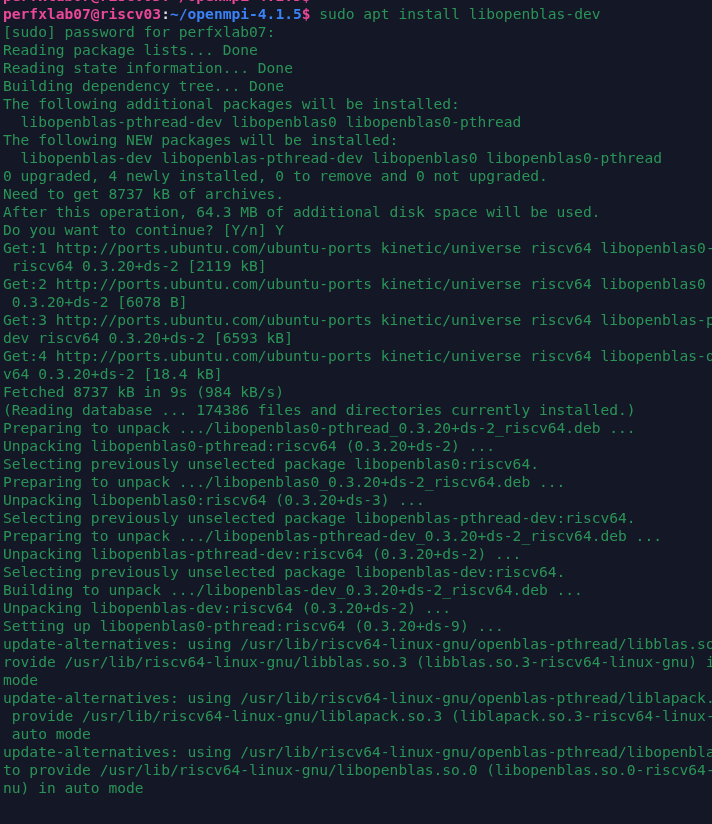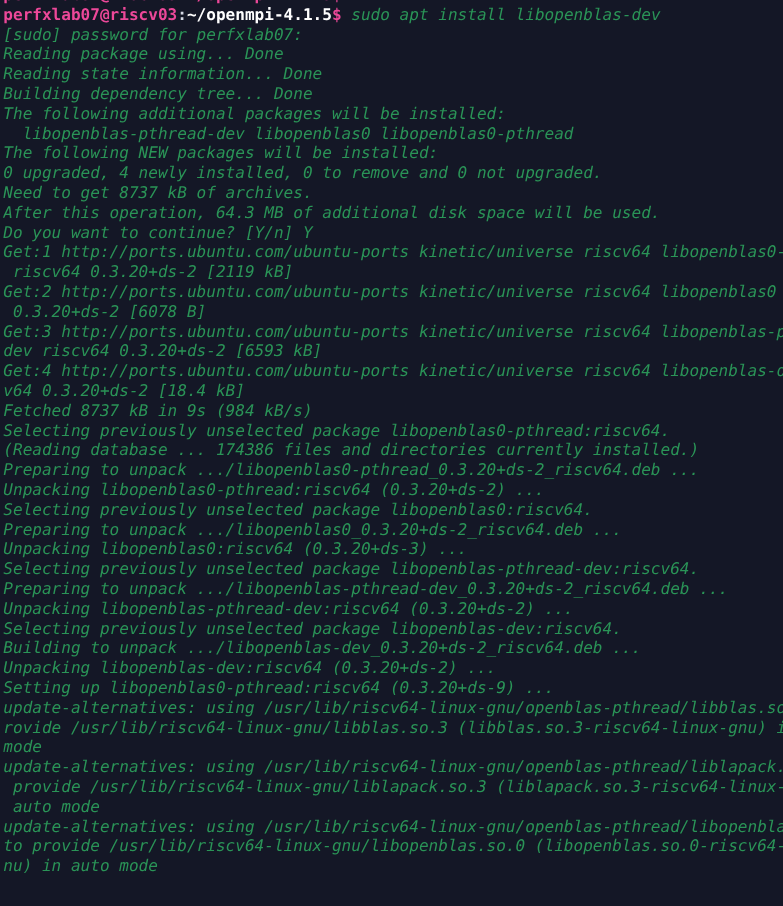--- a/index.html
+++ b/index.html
@@ -32,57 +32,57 @@
   .line {
     font-size: 14.6px;
     line-height: 18px;
     height: 18px;
     white-space: pre;
     color: #2a9457;
     letter-spacing: 0px;
     overflow: hidden;
   }
   .seg { white-space: pre; }
-  .c-green      { color: #2a9457; font-style: italic; }
+  .c-green      { color: #2a9457; }
   .c-green-b    { color: #ec4899; font-weight: bold; }
-  .c-blue-b     { color: #ffffff; font-weight: bold; }
+  .c-blue-b     { color: #3b82f6; font-weight: bold; }
   .c-white-b    { color: #d4d8e4; font-weight: bold; }
 </style>
 </head>
 <body>
 
 <div id="terminal">
   <div id="screen">
 
     <div class="line"><span class="seg c-green-b">perfxlab07@riscv03:~/openmpi-4.1.5$</span></div>
 
     <div class="line"><span class="seg c-green-b">perfxlab07@riscv03</span><span class="seg c-white-b">:</span><span class="seg c-blue-b">~/openmpi-4.1.5</span><span class="seg c-green-b">$</span><span class="seg c-green"> sudo apt install libopenblas-dev</span></div>
 
     <div id="output">
         <div class="line"><span class="seg c-green">[sudo] password for perfxlab07:</span></div>
-        <div class="line"><span class="seg c-green">Reading package using... Done</span></div>
+        <div class="line"><span class="seg c-green">Reading package lists... Done</span></div>
         <div class="line"><span class="seg c-green">Reading state information... Done</span></div>
         <div class="line"><span class="seg c-green">Building dependency tree... Done</span></div>
         <div class="line"><span class="seg c-green">The following additional packages will be installed:</span></div>
         <div class="line"><span class="seg c-green">  libopenblas-pthread-dev libopenblas0 libopenblas0-pthread</span></div>
         <div class="line"><span class="seg c-green">The following NEW packages will be installed:</span></div>
+        <div class="line"><span class="seg c-green">  libopenblas-dev libopenblas-pthread-dev libopenblas0 libopenblas0-pthread</span></div>
         <div class="line"><span class="seg c-green">0 upgraded, 4 newly installed, 0 to remove and 0 not upgraded.</span></div>
         <div class="line"><span class="seg c-green">Need to get 8737 kB of archives.</span></div>
         <div class="line"><span class="seg c-green">After this operation, 64.3 MB of additional disk space will be used.</span></div>
         <div class="line"><span class="seg c-green">Do you want to continue? [Y/n] Y</span></div>
         <div class="line"><span class="seg c-green">Get:1 http://ports.ubuntu.com/ubuntu-ports kinetic/universe riscv64 libopenblas0-pthread</span></div>
         <div class="line"><span class="seg c-green"> riscv64 0.3.20+ds-2 [2119 kB]</span></div>
         <div class="line"><span class="seg c-green">Get:2 http://ports.ubuntu.com/ubuntu-ports kinetic/universe riscv64 libopenblas0 riscv64</span></div>
         <div class="line"><span class="seg c-green"> 0.3.20+ds-2 [6078 B]</span></div>
         <div class="line"><span class="seg c-green">Get:3 http://ports.ubuntu.com/ubuntu-ports kinetic/universe riscv64 libopenblas-pthread-</span></div>
         <div class="line"><span class="seg c-green">dev riscv64 0.3.20+ds-2 [6593 kB]</span></div>
         <div class="line"><span class="seg c-green">Get:4 http://ports.ubuntu.com/ubuntu-ports kinetic/universe riscv64 libopenblas-dev risc</span></div>
         <div class="line"><span class="seg c-green">v64 0.3.20+ds-2 [18.4 kB]</span></div>
         <div class="line"><span class="seg c-green">Fetched 8737 kB in 9s (984 kB/s)</span></div>
-        <div class="line"><span class="seg c-green">Selecting previously unselected package libopenblas0-pthread:riscv64.</span></div>
         <div class="line"><span class="seg c-green">(Reading database ... 174386 files and directories currently installed.)</span></div>
         <div class="line"><span class="seg c-green">Preparing to unpack .../libopenblas0-pthread_0.3.20+ds-2_riscv64.deb ...</span></div>
         <div class="line"><span class="seg c-green">Unpacking libopenblas0-pthread:riscv64 (0.3.20+ds-2) ...</span></div>
         <div class="line"><span class="seg c-green">Selecting previously unselected package libopenblas0:riscv64.</span></div>
         <div class="line"><span class="seg c-green">Preparing to unpack .../libopenblas0_0.3.20+ds-2_riscv64.deb ...</span></div>
         <div class="line"><span class="seg c-green">Unpacking libopenblas0:riscv64 (0.3.20+ds-3) ...</span></div>
         <div class="line"><span class="seg c-green">Selecting previously unselected package libopenblas-pthread-dev:riscv64.</span></div>
         <div class="line"><span class="seg c-green">Preparing to unpack .../libopenblas-pthread-dev_0.3.20+ds-2_riscv64.deb ...</span></div>
         <div class="line"><span class="seg c-green">Unpacking libopenblas-pthread-dev:riscv64 (0.3.20+ds-2) ...</span></div>
         <div class="line"><span class="seg c-green">Selecting previously unselected package libopenblas-dev:riscv64.</span></div>

